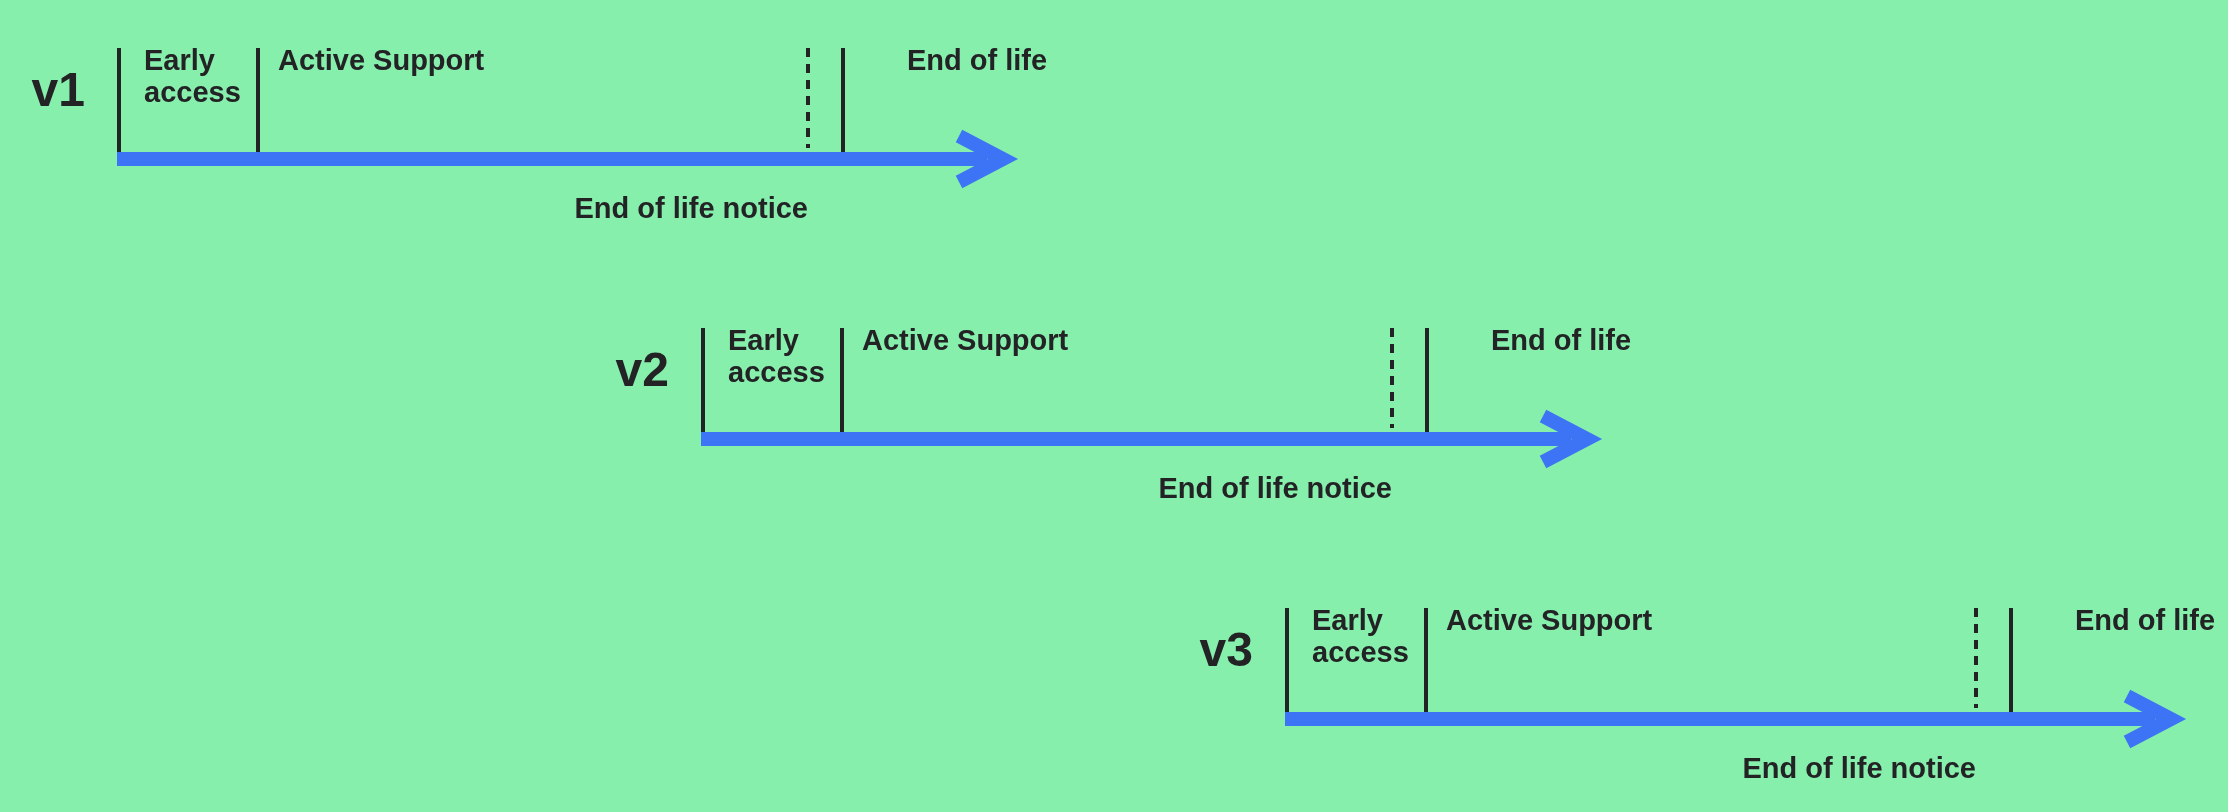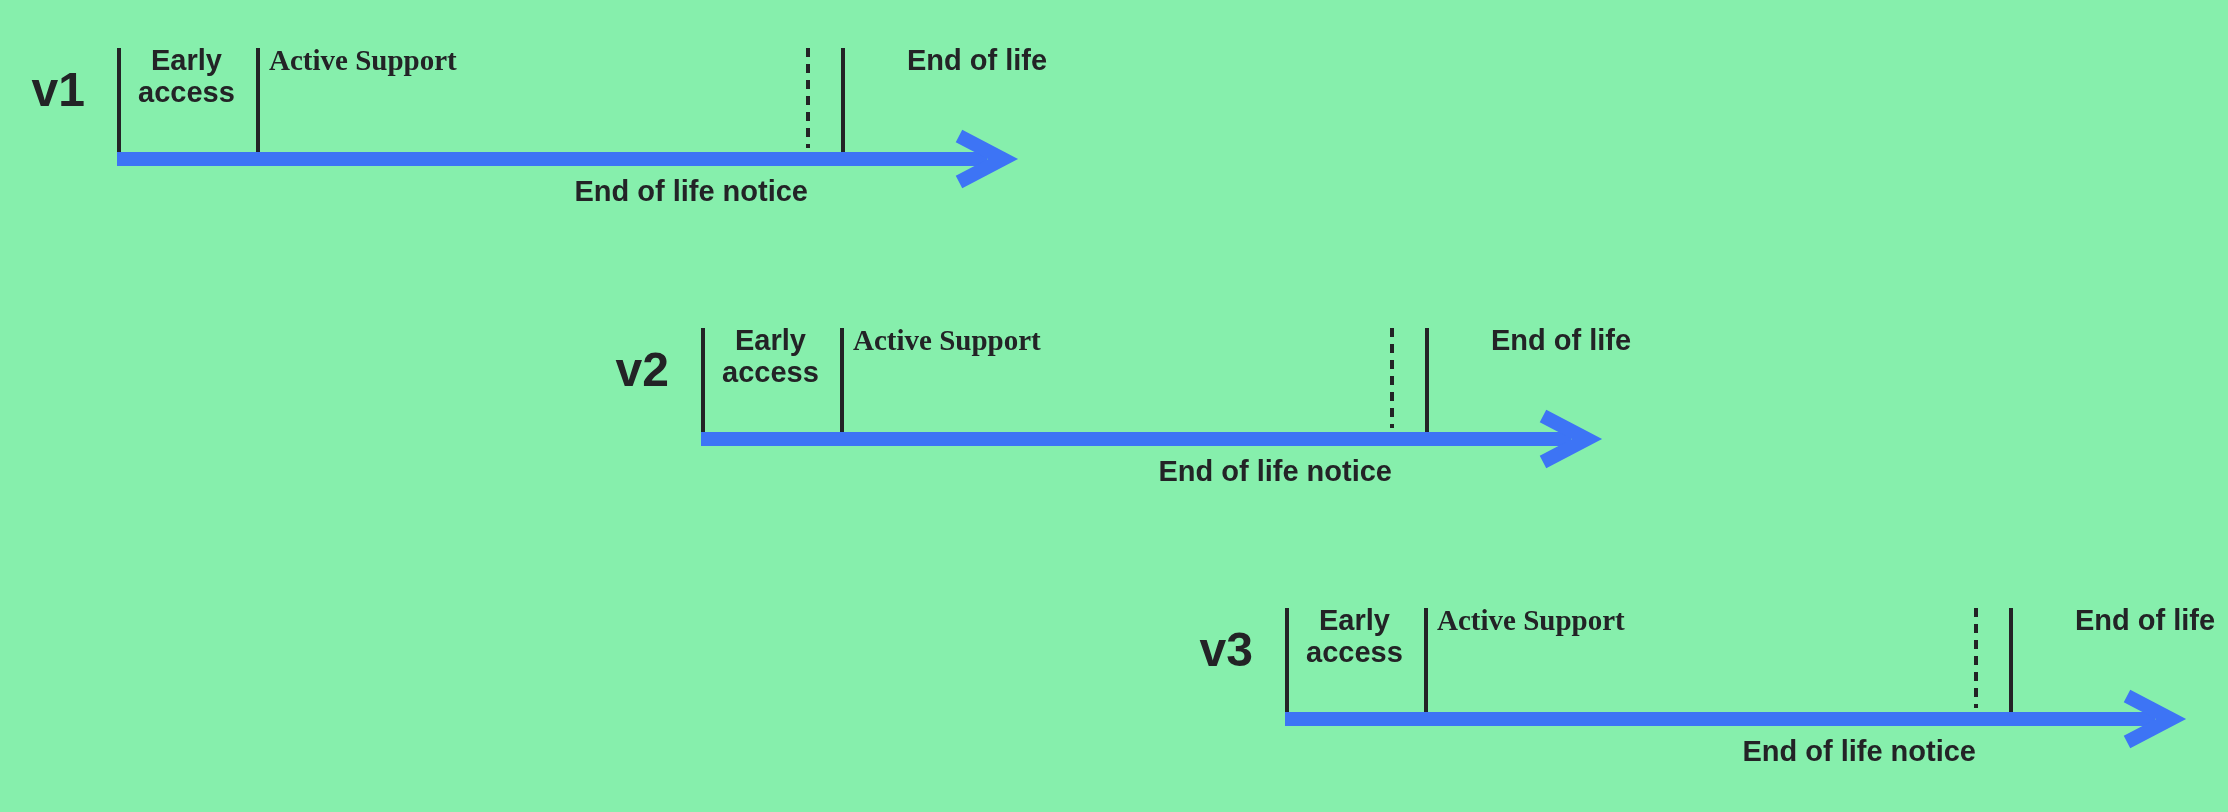--- a/index.html
+++ b/index.html
@@ -55,24 +55,24 @@
     );
   }
   .label {
     position: absolute;
     font-size: 29px;
     line-height: 32px;
     font-weight: 700;
     white-space: nowrap;
     color: var(--ink, #232326);
   }
-  .label-early   { left: 19px;  top: -4px; text-align: center; }
-  .label-active  { left: 150px; top: -4px; font-family: Liberation Serif, serif; }
+  .label-early   { left: 25px;  top: -4px; }
+  .label-active  { left: 159px; top: -4px; }
   .label-eol     { left: 788px; top: -4px; }
-  .label-notice  { right: -689px; top: 127px; text-align: right; margin-left: 9px; }
+  .label-notice  { right: -689px; top: 144px; text-align: right; margin-left: 9px; }
   .arrow {
     position: absolute;
     left: -2px;
     top: 71px;
     overflow: visible;
   }
   .arrow .shaft, .arrow .head {
     stroke: var(--blue, #3D74F5);
     stroke-width: 14;
     fill: none;

